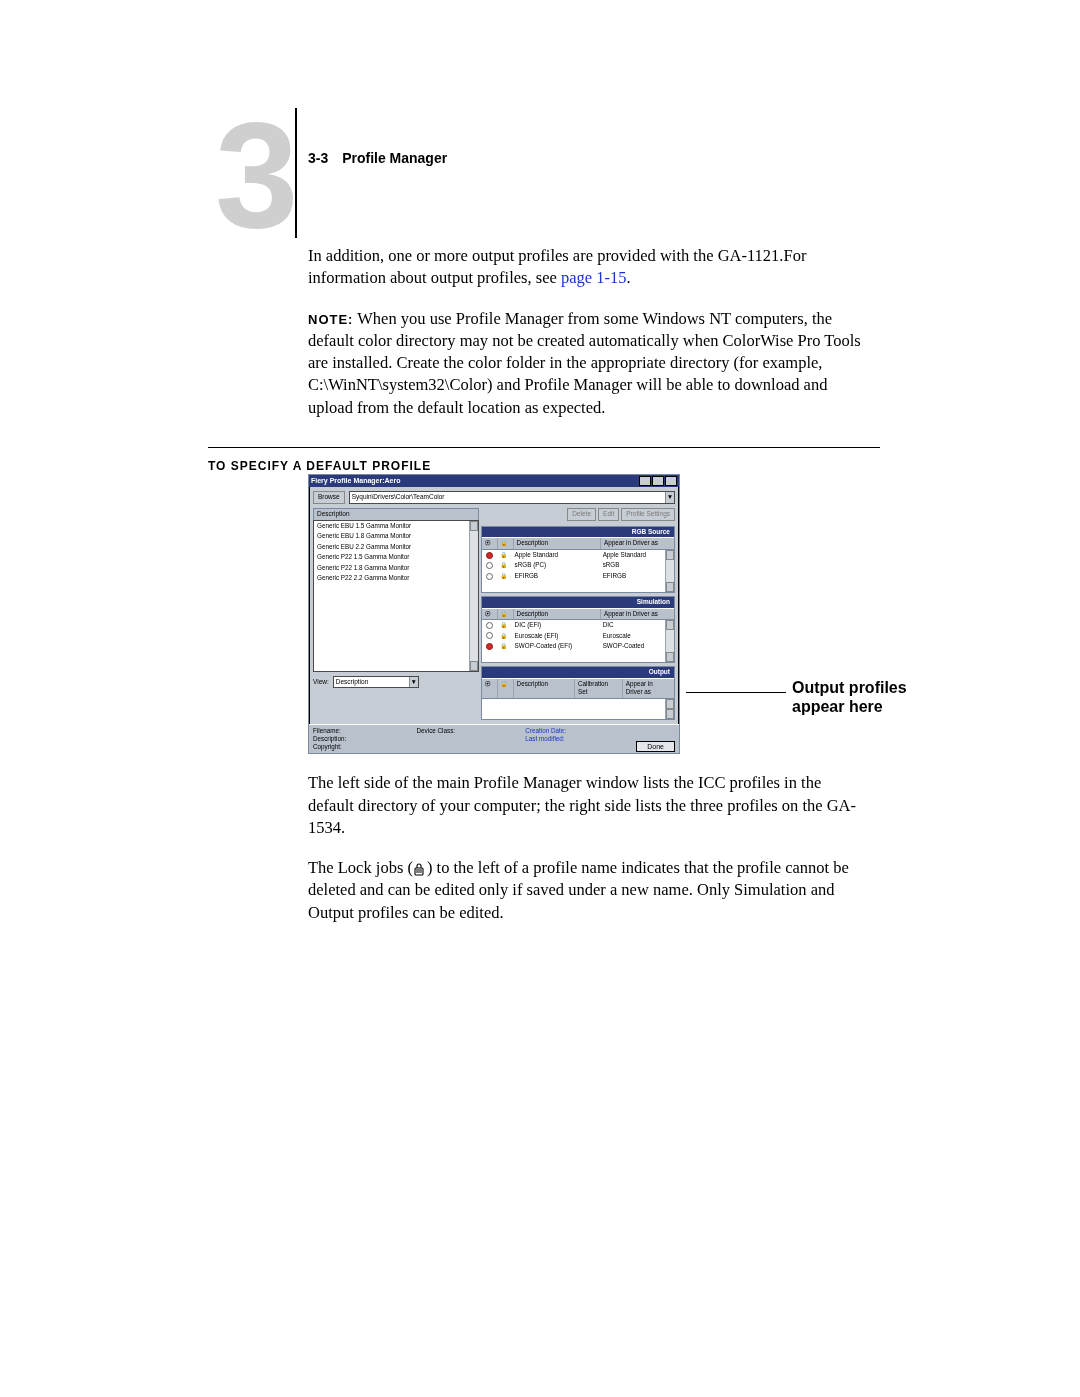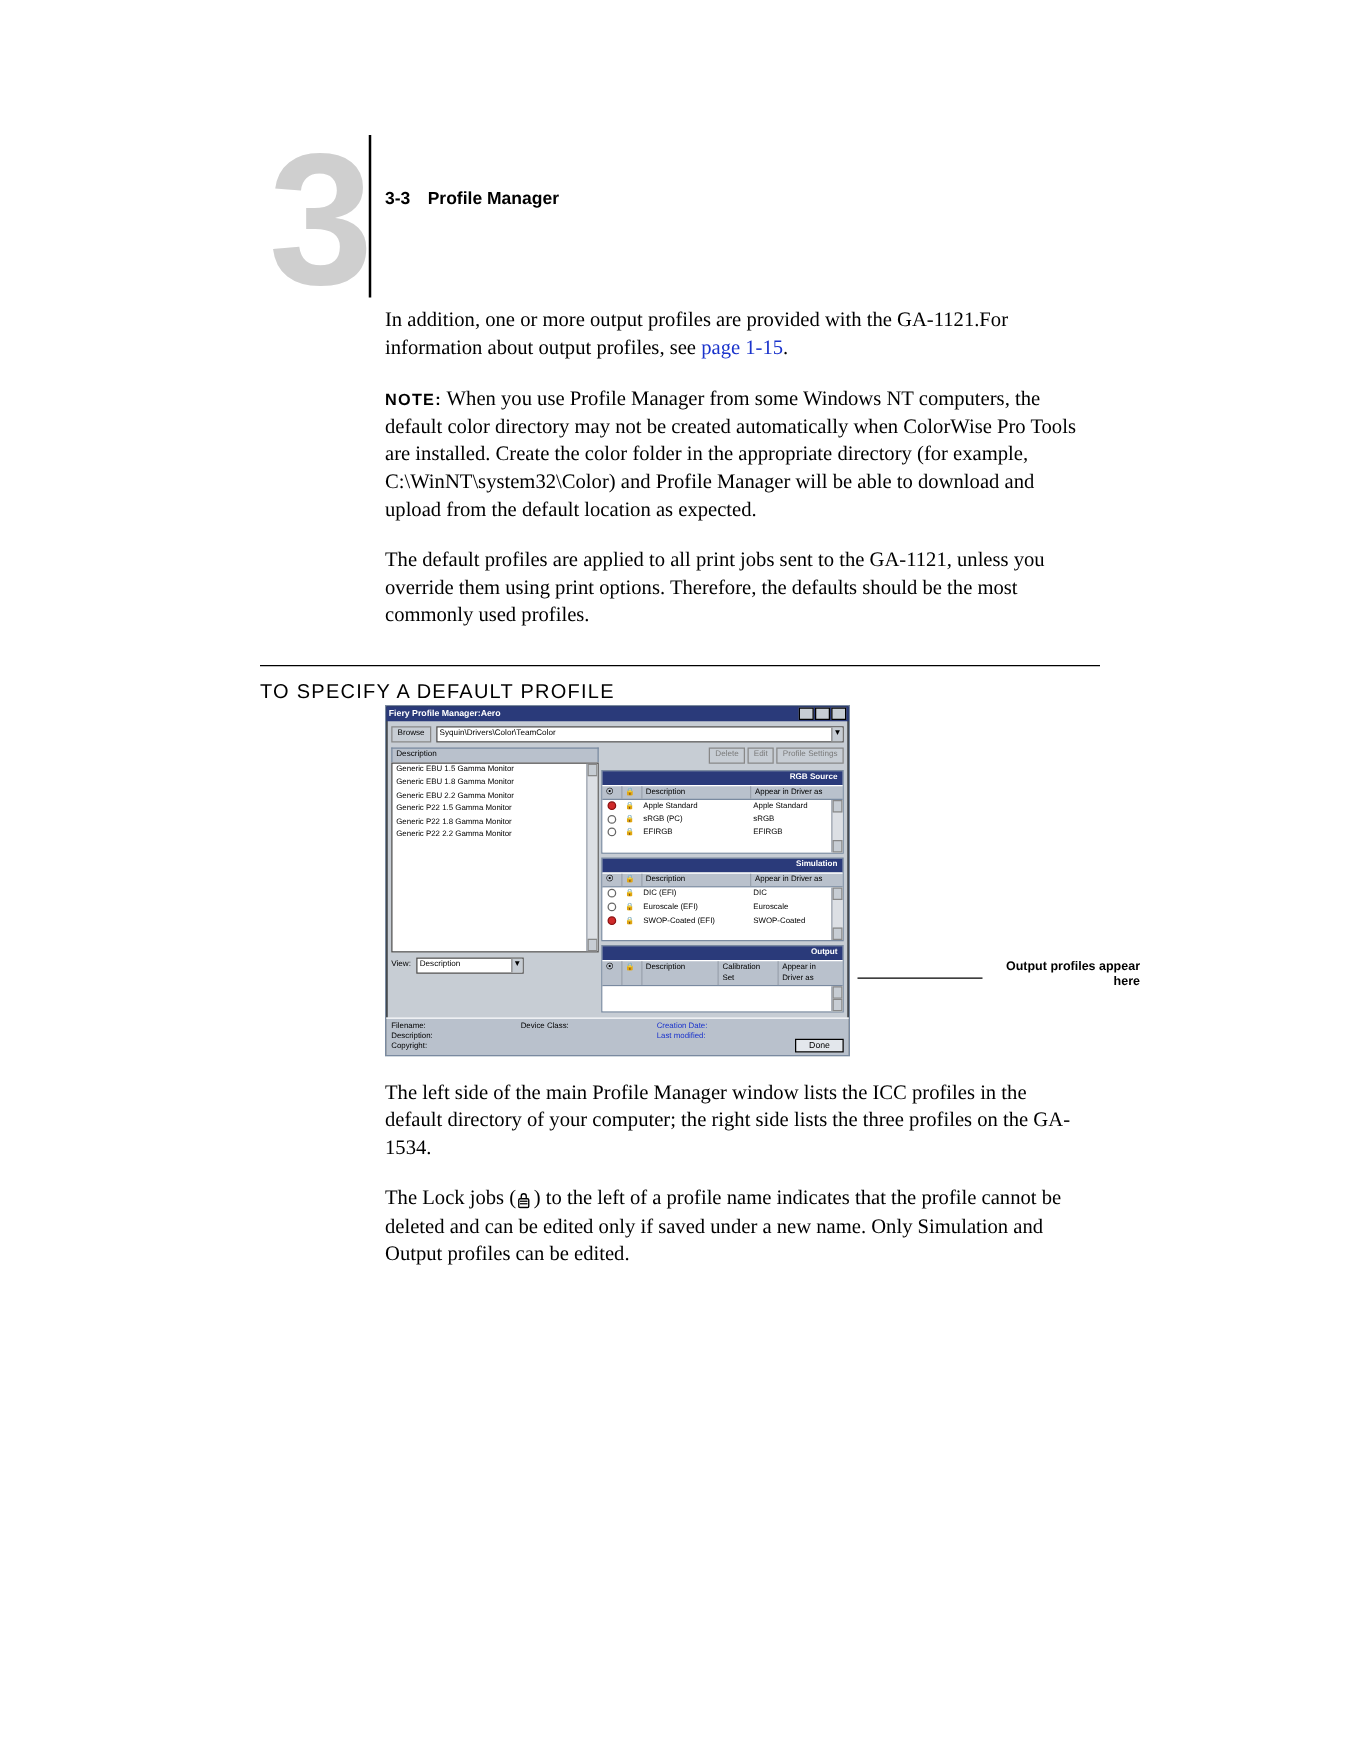--- a/index.html
+++ b/index.html
@@ -80,22 +80,22 @@
     margin-left: -100px;
     padding-right: 0;
   }
   .proc-rule {
     border: none;
     border-top: 1px solid #000;
     margin: 28px 0 10px 0;
   }
   .proc-label {
     font-family: Arial, Helvetica, sans-serif;
-    font-size: 16px;
-    font-weight: 400;
+    font-size: 12px;
+    font-weight: 700;
     letter-spacing: 1px;
     text-transform: uppercase;
   }
   .proc-step {
     font-family: Arial, Helvetica, sans-serif;
     font-size: 14px;
     font-weight: 700;
     margin: 14px 0 10px 0;
   }
 
@@ -321,23 +321,22 @@
     top: 50%;
     width: 100px;
     border-top: 1px solid #000;
   }
   .callout .text {
     position: absolute;
     left: 106px;
     top: -6px;
     width: 120px;
     font-family: Arial, Helvetica, sans-serif;
-    font-size: 10px;
-    font-weight: 700;
-    text-align: right;
+    font-size: 16px;
+    font-weight: 700;
     line-height: 1.2;
   }
 
   
   .lock-inline {
     display: inline-block;
     width: 14px;
     vertical-align: middle;
   }
   .lock-inline svg { display: block; }
@@ -359,21 +358,20 @@
     <p>
       <span>In addition, one or more output profiles are provided with the GA-1121.For information about output profiles, see </span><a class="xref" href="#">page 1-15</a><span>.</span>
     </p>
 
     <p>
       <span class="sc-note">NOTE:</span>
       <span>When you use Profile Manager from some Windows NT computers, the default color directory may not be created automatically when ColorWise Pro Tools are installed. Create the color folder in the appropriate directory (for example, C:\WinNT\system32\Color) and Profile Manager will be able to download and upload from the default location as expected.</span>
     </p>
 
 
-    <p>The default profiles are applied to all print jobs sent to the GA-1121, unless you override them using print options. Therefore, the defaults should be the most commonly used profiles.</p>
 
     <div class="proc-block">
       <hr class="proc-rule">
       <div class="proc-label">To specify a default profile</div>
     </div>
 
 
     <div class="shot-wrap">
 
       <div class="shot">

